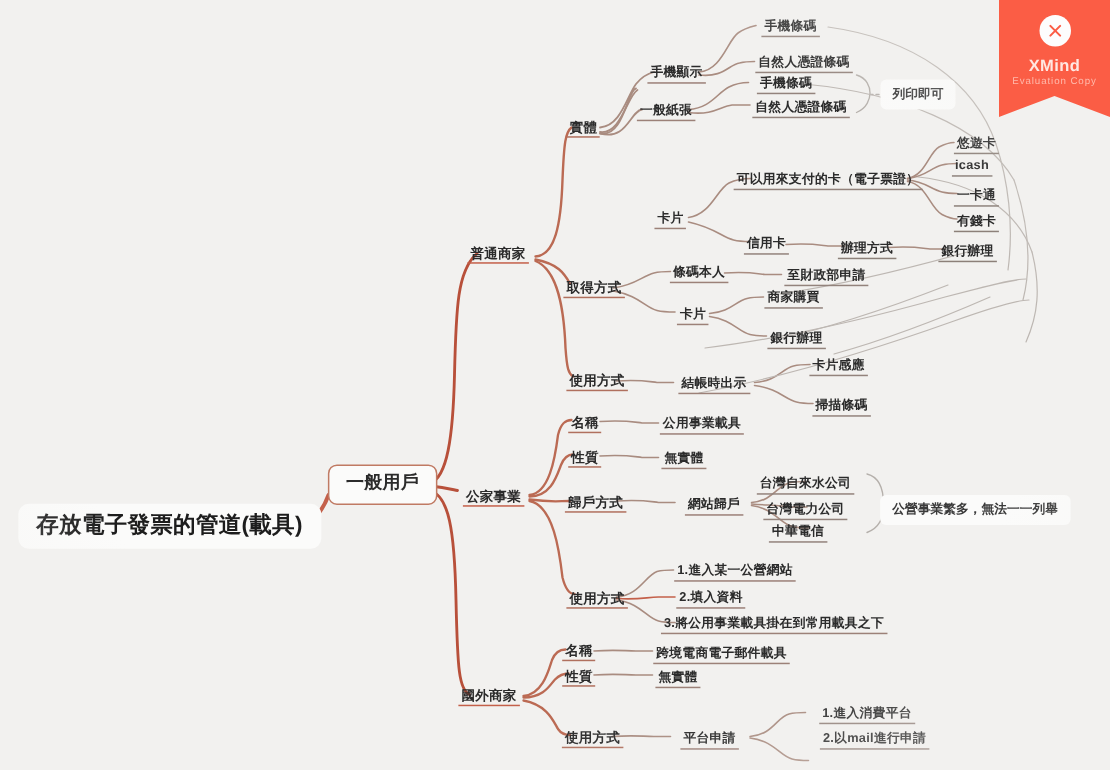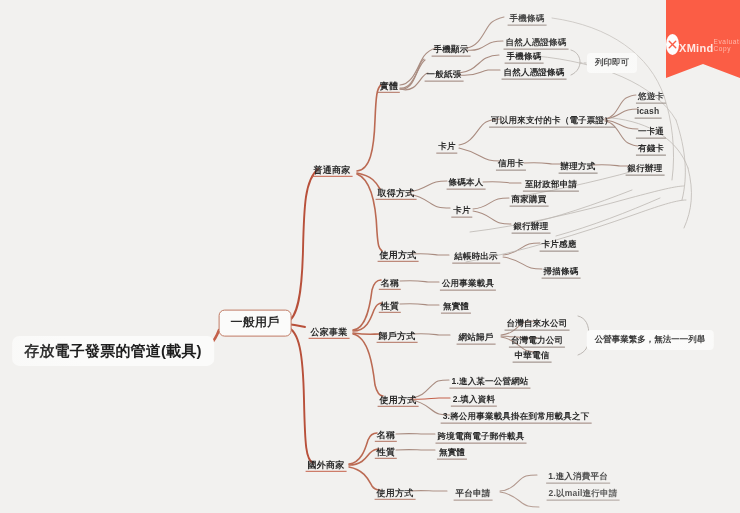--- a/index.html
+++ b/index.html
@@ -56,21 +56,21 @@
     background:#fbfbfa;border-radius:4px;
     padding:4px 8px;white-space:nowrap;
   }
 
   
   .ribbon{
     position:absolute;top:0;right:0;
     width:74px;height:78px;
     background:#fb5d45;
     clip-path:polygon(0 0,100% 0,100% 100%,50% 82%,0 100%);
-    display:flex;flex-direction:row;align-items:center;
+    display:flex;flex-direction:column;align-items:center;
     padding-top:10px;box-sizing:border-box;
   }
   .ribbon .logo{
     width:21px;height:21px;border-radius:50%;
     background:#fdfdfd;display:flex;align-items:center;justify-content:center;
   }
   .ribbon .brand{
     margin-top:7px;color:#ffe7e2;font-size:11px;font-weight:bold;letter-spacing:.3px;
   }
   .ribbon .eval{

